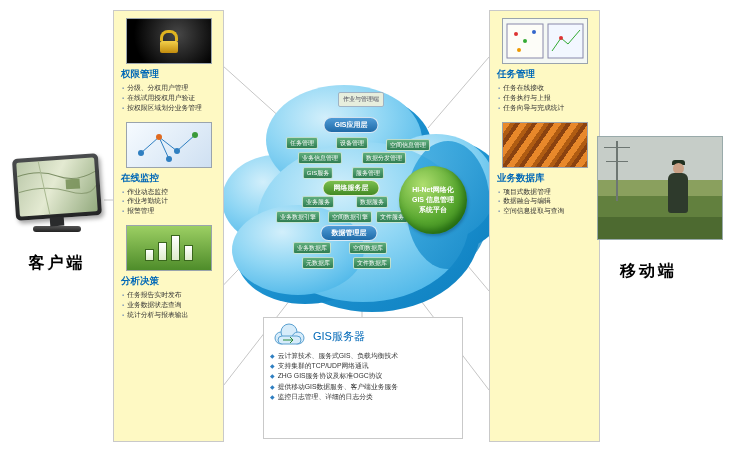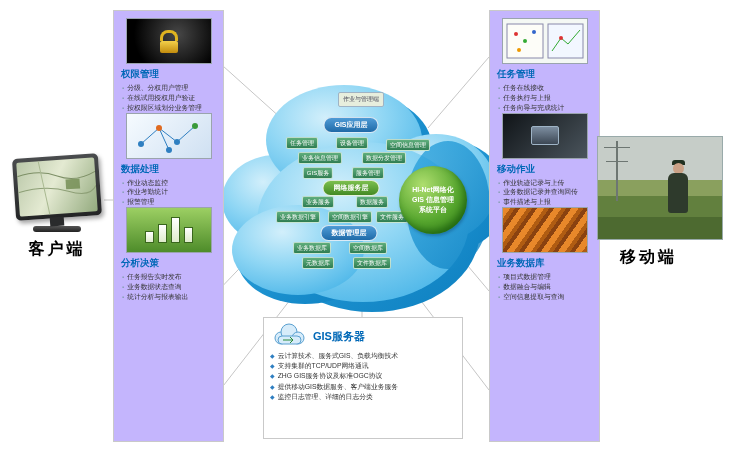--- a/index.html
+++ b/index.html
@@ -1,22 +1,22 @@
 <!DOCTYPE html>
 <html><head>
 <meta charset="utf-8">
 <style>
   html,body{margin:0;padding:0;background:#fff;}
   #stage{position:relative;width:733px;height:452px;background:#fff;overflow:hidden;
          font-family:"Liberation Sans","DejaVu Sans",sans-serif;color:#222;}
   #bg-svg{position:absolute;left:0;top:0;z-index:0;}
 
   
-  .panel{position:absolute;z-index:2;background:#c4b5fd;border:1px solid #c9c9c9;width:111px;
-         box-sizing:border-box;padding:7px 5px;display:flex;flex-direction:column;}
+  .panel{position:absolute;z-index:2;background:#fef9c3;border:1px solid #c9c9c9;width:111px;
+         box-sizing:border-box;padding:7px 5px;display:flex;flex-direction:column;gap:9px;}
   #left-panel{left:113px;top:10px;height:432px;}
   #right-panel{left:489px;top:10px;height:432px;}
   .section{display:flex;flex-direction:column;}
   .icon{width:86px;height:46px;margin:0 auto 3px auto;border:1px solid #9aa4ad;box-sizing:border-box;
         display:flex;align-items:center;justify-content:center;overflow:hidden;flex:none;}
   .sec-title{font-size:9.5px;font-weight:bold;color:#0068b7;margin:1px 0 2px 2px;}
   .sec-item{font-size:6.8px;line-height:1.45;color:#333;padding-left:3px;}
   .sec-item::before{content:"▪";color:#8aa0b8;margin-right:3px;font-size:6px;}
 
   
@@ -36,36 +36,36 @@
 
   
   #client-device{position:absolute;left:6px;top:156px;width:102px;z-index:2;text-align:center;}
   .m-frame{width:86px;height:62px;background:linear-gradient(#4a4c4e,#232425);border-radius:5px;
            padding:4px;box-sizing:border-box;margin:0 auto;transform:rotate(-4deg);
            box-shadow:2px 3px 4px rgba(0,0,0,.35);}
   .m-screen{width:100%;height:100%;border-radius:2px;overflow:hidden;
             background:linear-gradient(120deg,#b9c7a8,#e4ead2 45%,#93aa7e);}
   .m-stand{width:14px;height:9px;background:#2a2b2c;margin:-1px auto 0 auto;transform:rotate(-4deg);}
   .m-base{width:48px;height:6px;background:linear-gradient(#555,#222);border-radius:3px;margin:0 auto;}
-  .device-label{font-size:16px;font-weight:bold;color:#000;letter-spacing:3px;margin-top:7px;}
+  .device-label{font-size:16px;font-weight:bold;color:#000;letter-spacing:3px;margin-top:21px;}
 
   
   #mobile-wrap{position:absolute;left:597px;top:136px;width:103px;z-index:2;text-align:center;}
   .photo{position:relative;width:126px;height:104px;border:1px solid #9aa;box-sizing:border-box;overflow:hidden;
          background:linear-gradient(#c6cdc8 0 42%,#8aa05e 42% 58%,#62803e 58% 78%,#4d6a30 78% 100%);}
   .tower-line{position:absolute;background:#6d7672;}
   .person-head{position:absolute;width:11px;height:11px;border-radius:50%;background:#caa186;right:38px;top:26px;}
   .person-body{position:absolute;width:20px;height:40px;border-radius:6px 6px 3px 3px;background:#2e3a2c;right:34px;top:36px;}
   .person-cap{position:absolute;width:13px;height:5px;border-radius:3px 3px 0 0;background:#203020;right:37px;top:23px;}
 
   
   #server-box{position:absolute;left:263px;top:317px;width:200px;height:122px;z-index:2;background:#fff;
               border:1px solid #c9c9c9;box-sizing:border-box;padding:5px 6px;}
   .srv-head{display:flex;align-items:center;gap:5px;margin-bottom:2px;}
-  .srv-title{font-size:11px;font-weight:bold;color:#0068b7;text-align:right;}
+  .srv-title{font-size:11px;font-weight:normal;color:#0068b7;text-align:right;}
   .srv-item{font-size:6.8px;line-height:1.5;color:#333;}
   .srv-item::before{content:"◆";color:#2f7fc1;margin-right:3px;font-size:6px;}
 
   
   .cbox,.cpill,.ctop{position:absolute;z-index:3;transform:translateX(-50%);white-space:nowrap;}
   .cbox{font-size:6px;line-height:1;color:#fff;background:linear-gradient(#5fae7c,#2f7d52);
         border:1px solid rgba(235,250,240,.75);border-radius:2px;padding:2px 3px;}
   .cpill{font-size:7px;font-weight:bold;color:#fff;border-radius:8px;padding:2px 10px;
          border:1px solid rgba(255,255,255,.8);}
   .cpill.blue{background:linear-gradient(#4f9bd6,#1f6aa8);}
@@ -160,21 +160,21 @@
         <svg width="80" height="40" viewBox="0 0 80 40">
           <polyline points="12,28 30,12 48,26 66,10" stroke="#2f7fc1" fill="none"></polyline>
           <line x1="30" y1="12" x2="40" y2="34" stroke="#2f7fc1"></line>
           <circle cx="12" cy="28" r="3" fill="#2f7fc1"></circle>
             <circle cx="30" cy="12" r="3" fill="#e06a20"></circle>
           <circle cx="48" cy="26" r="3" fill="#2f7fc1"></circle>
             <circle cx="66" cy="10" r="3" fill="#3a9a3a"></circle>
           <circle cx="40" cy="34" r="3" fill="#2f7fc1"></circle>
         </svg>
       </div>
-      <div class="sec-title">数据处理</div>
+      <div class="sec-title">在线监控</div>
       <div class="sec-item">作业动态监控</div>
       <div class="sec-item">作业考勤统计</div>
       <div class="sec-item">报警管理</div>
     </div>
 
 
     <div class="section">
       <div class="icon i-chart">
         <div class="bars">
           <i style="height:10px"></i>
@@ -259,29 +259,20 @@
           <circle cx="58" cy="19" r="2" fill="#d33"></circle>
         </svg>
       </div>
       <div class="sec-title">任务管理</div>
       <div class="sec-item">任务在线接收</div>
       <div class="sec-item">任务执行与上报</div>
       <div class="sec-item">任务向导与完成统计</div>
     </div>
 
 
-    <div class="section">
-      <div class="icon i-field">
-        <div class="device-chip"></div>
-      </div>
-      <div class="sec-title">移动作业</div>
-      <div class="sec-item">作业轨迹记录与上传</div>
-      <div class="sec-item">业务数据记录并查询回传</div>
-      <div class="sec-item">事件描述与上报</div>
-    </div>
 
     <div class="section">
       <div class="icon i-pipes"></div>
       <div class="sec-title">业务数据库</div>
       <div class="sec-item">项目式数据管理</div>
       <div class="sec-item">数据融合与编辑</div>
       <div class="sec-item">空间信息提取与查询</div>
     </div>
   </div>
 

